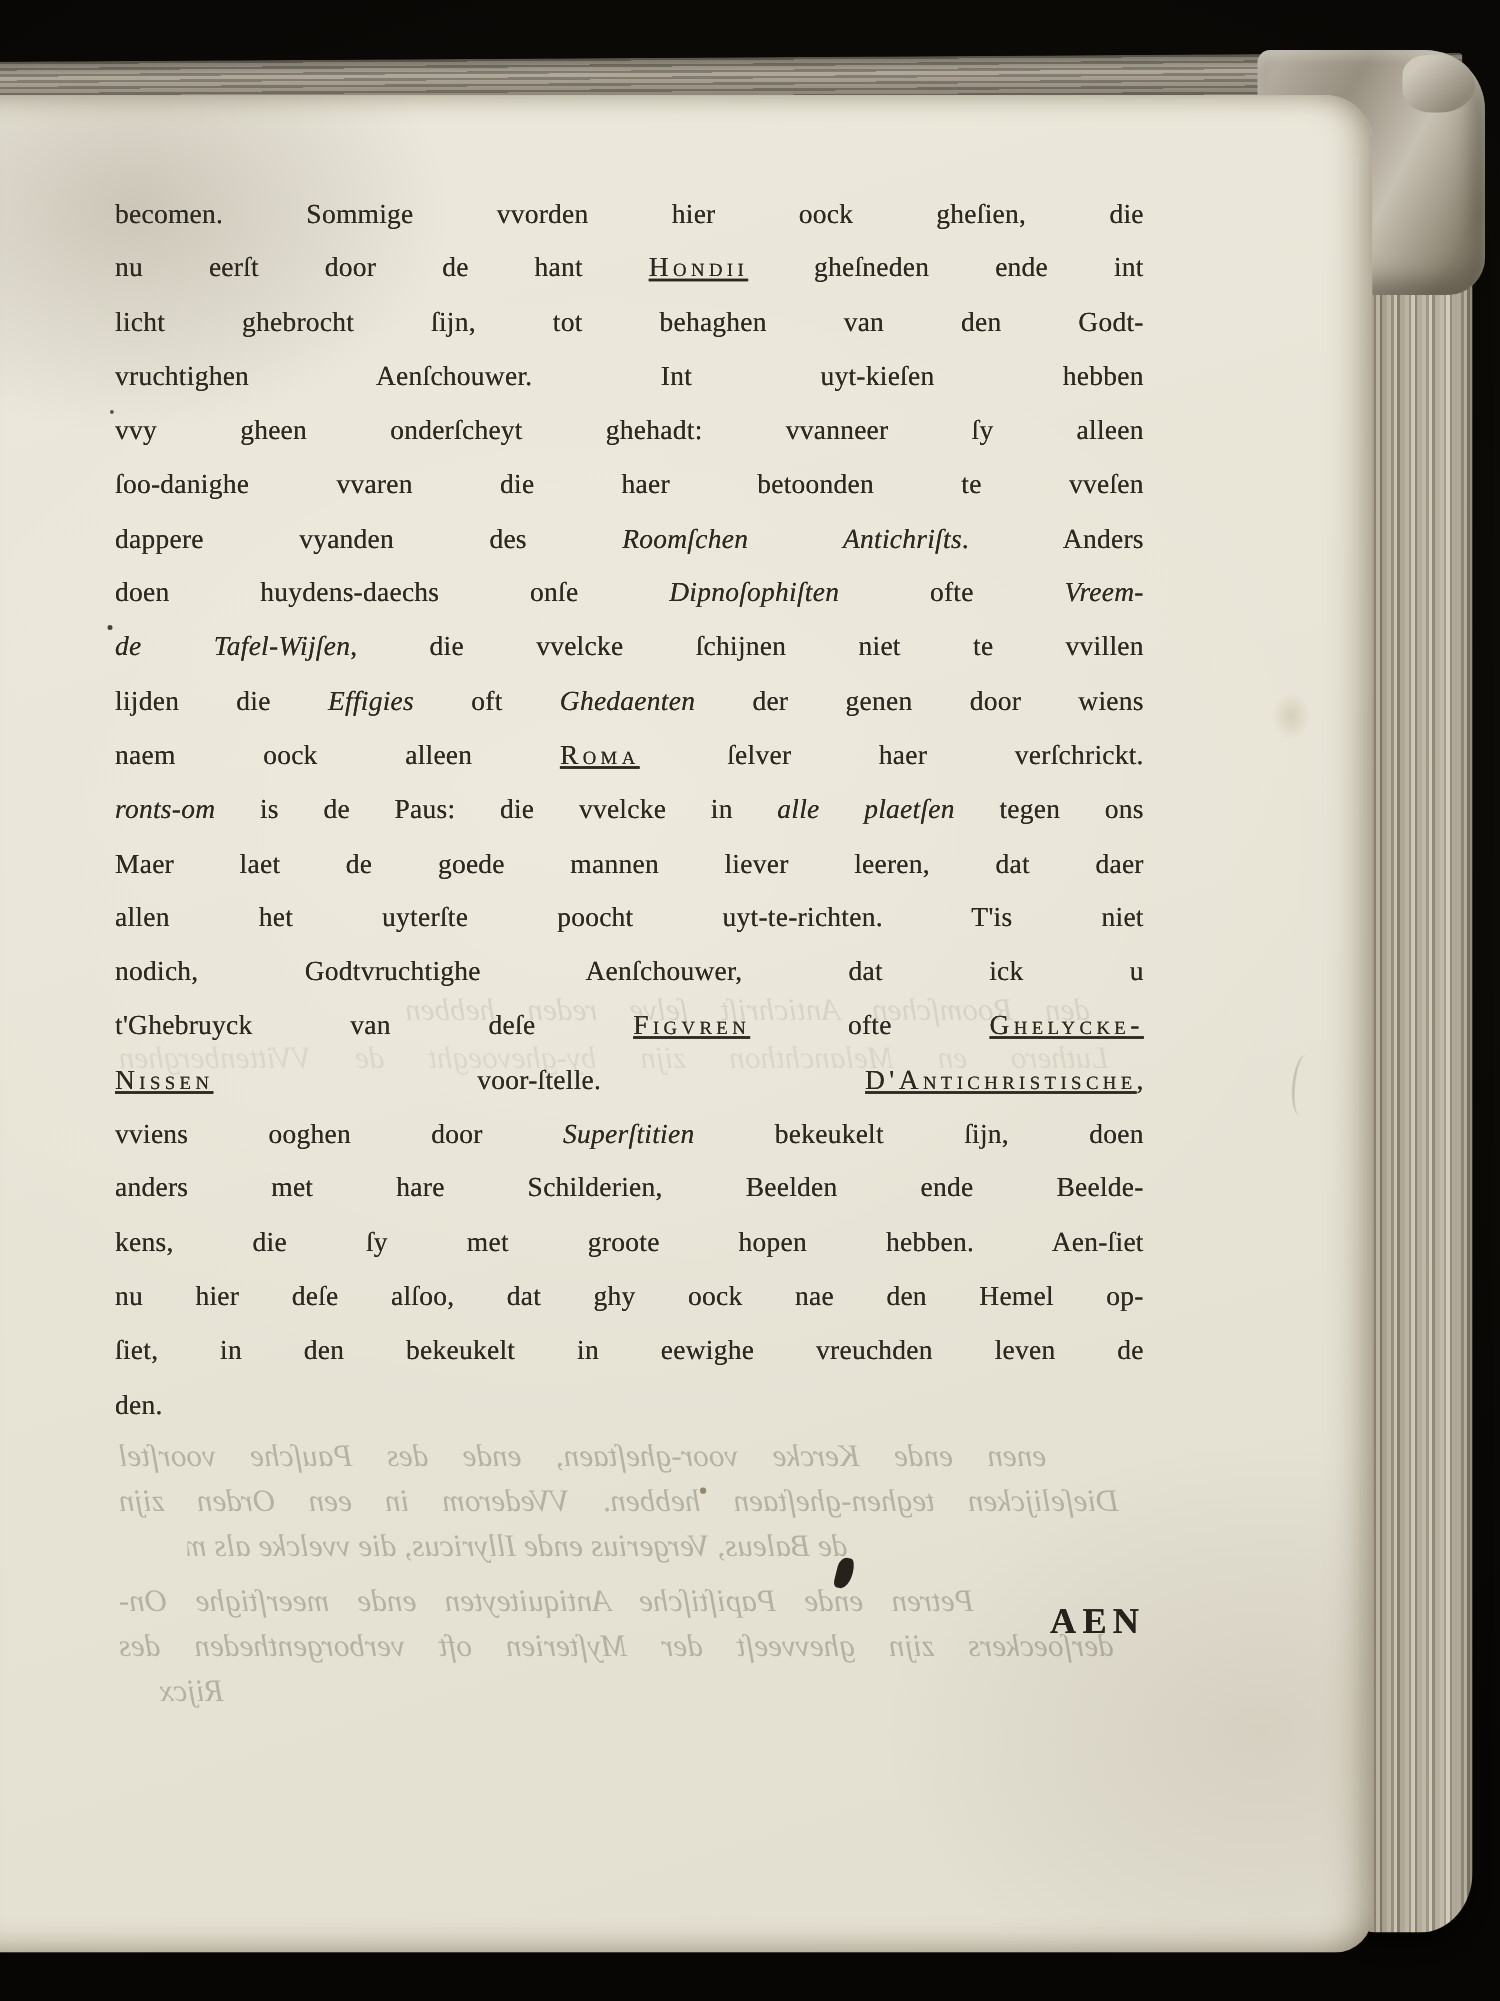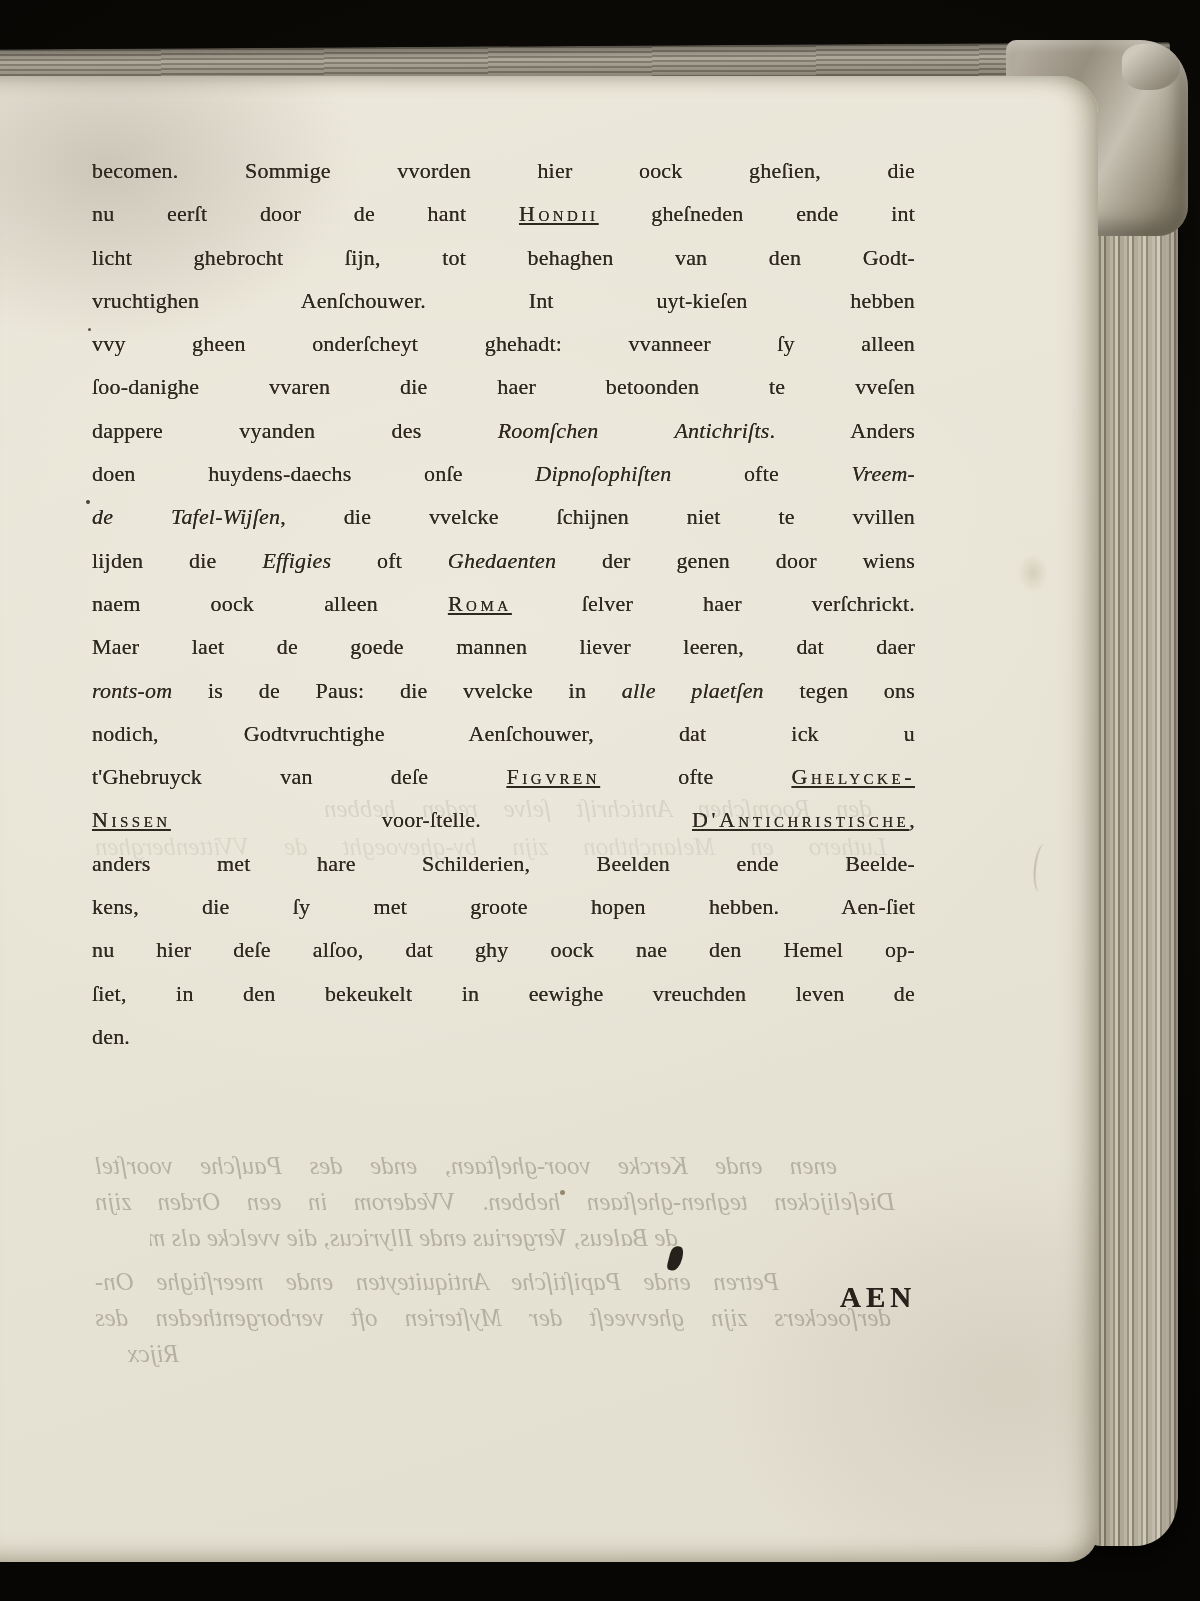--- a/index.html
+++ b/index.html
@@ -129,25 +129,27 @@
         <div class="line"><span class="r">nu eerſt door de hant </span><span class="c">Hondii</span><span class="r"> gheſneden ende int</span></div>
         <div class="line"><span class="r">licht ghebrocht ſijn, tot behaghen van den Godt-</span></div>
         <div class="line"><span class="r">vruchtighen Aenſchouwer.  Int uyt-kieſen hebben</span></div>
         <div class="line"><span class="r">vvy gheen onderſcheyt ghehadt: vvanneer ſy alleen</span></div>
         <div class="line"><span class="r">ſoo-danighe vvaren die haer betoonden te vveſen</span></div>
         <div class="line"><span class="r">dappere vyanden des </span><span class="i">Roomſchen Antichriſts</span><span class="r">.  Anders</span></div>
         <div class="line"><span class="r">doen huydens-daechs onſe </span><span class="i">Dipnoſophiſten</span><span class="r"> ofte </span><span class="i">Vreem-</span></div>
         <div class="line"><span class="i">de Tafel-Wijſen</span><span class="r">, die vvelcke ſchijnen niet te vvillen</span></div>
         <div class="line"><span class="r">lijden die </span><span class="i">Effigies</span><span class="r"> oft </span><span class="i">Ghedaenten</span><span class="r"> der genen door wiens</span></div>
         <div class="line"><span class="r">naem oock alleen </span><span class="c">Roma</span><span class="r"> ſelver haer verſchrickt.</span></div>
+        <div class="line"><span class="i">ronts-om</span><span class="r"> is de Paus: die vvelcke in </span><span class="i">alle plaetſen</span><span class="r"> tegen ons</span></div>
         <div class="line"><span class="r">Maer laet de goede mannen liever leeren, dat daer</span></div>
-        <div class="line"><span class="i">ronts-om</span><span class="r"> is de Paus: die vvelcke in </span><span class="i">alle plaetſen</span><span class="r"> tegen ons</span></div>
+        <div class="line"><span class="r">allen het uyterſte poocht uyt-te-richten.   T'is niet</span></div>
         <div class="line"><span class="r">nodich, Godtvruchtighe Aenſchouwer, dat ick u</span></div>
         <div class="line"><span class="r">t'Ghebruyck van deſe </span><span class="c">Figvren</span><span class="r"> ofte </span><span class="c">Ghelycke-</span></div>
         <div class="line"><span class="c">Nissen</span><span class="r"> voor-ſtelle.    </span><span class="c">D'Antichristische</span><span class="r">,</span></div>
+        <div class="line"><span class="r">vviens ooghen door </span><span class="i">Superſtitien</span><span class="r"> bekeukelt ſijn, doen</span></div>
         <div class="line"><span class="r">anders met hare Schilderien, Beelden ende Beelde-</span></div>
         <div class="line"><span class="r">kens, die ſy met groote hopen hebben.  Aen-ſiet</span></div>
         <div class="line"><span class="r">nu hier deſe alſoo, dat ghy oock nae den Hemel op-</span></div>
         <div class="line"><span class="r">ſiet, in den bekeukelt in eewighe vreuchden leven de</span></div>
         <div class="line nojust"><span class="r">den.</span></div>
       </div>
 
     <div class="bleed b1">enen ende Kercke voor-gheſtaen, ende des Pauſche voorſtel</div>
     <div class="bleed b2">Dieſelijcken teghen-gheſtaen hebben.  VVederom in een Orden zijn</div>
     <div class="bleed b3">de Baleus, Vergerius ende Illyricus, die vvelcke als man-</div>

